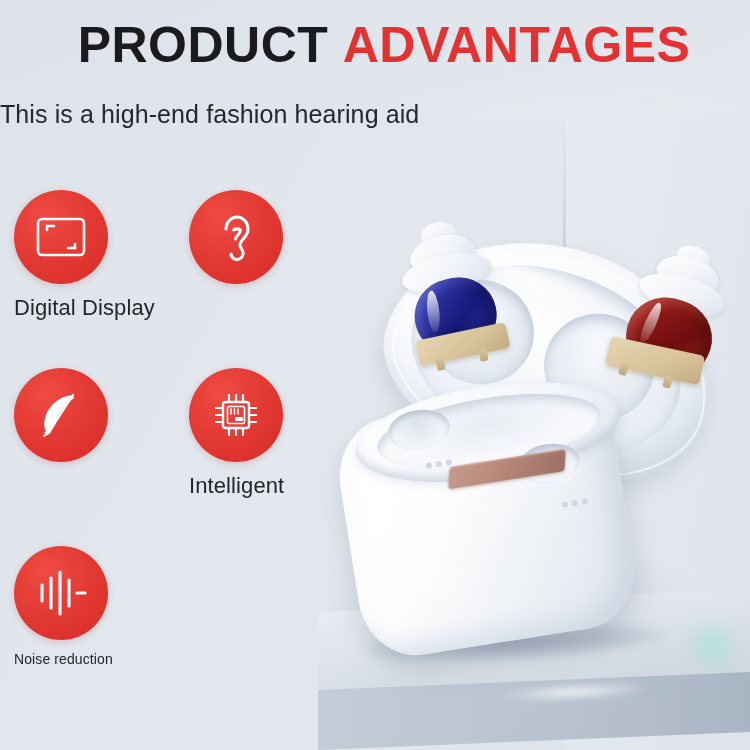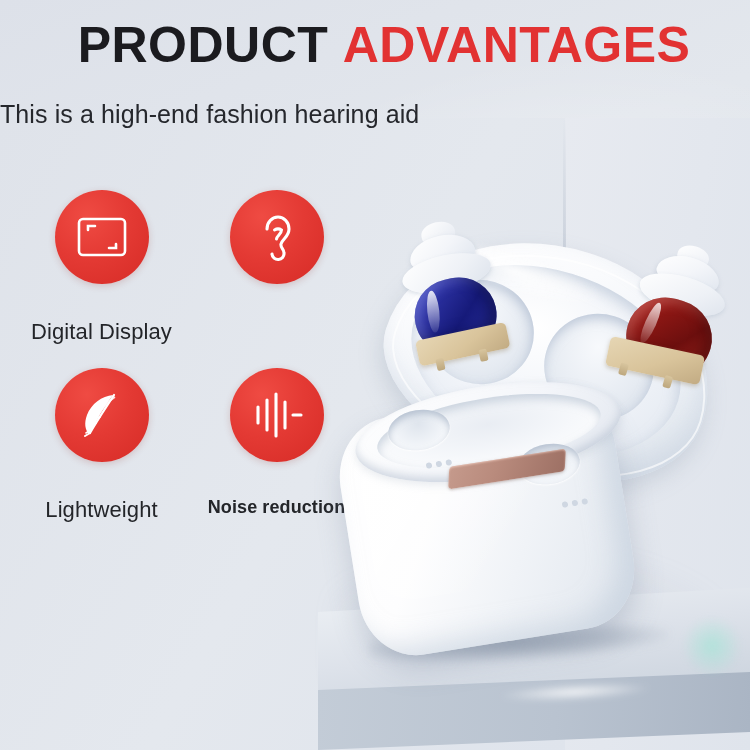--- a/index.html
+++ b/index.html
@@ -69,35 +69,35 @@
     font-size:25px;color:#25272c;letter-spacing:.1px;white-space:nowrap;margin-top:12px;
   }
 
   
   .features{
     position:absolute;left:14px;top:190px;width:350px;
     display:grid;grid-template-columns:1fr 1fr;
     grid-auto-rows:178px;
   }
   .feature{
-    display:flex;flex-direction:column;align-items:center;justify-content:flex-start;gap:24px;
+    display:flex;flex-direction:column;align-items:flex-start;justify-content:flex-start;
   }
   .fcircle{
     width:94px;height:94px;border-radius:50%;
     background:radial-gradient(circle at 34% 28%, #ef4b43 0%, #e43a34 45%, #d62b26 100%);
     box-shadow:0 2px 7px rgba(150,60,55,.22);
     display:flex;align-items:center;justify-content:center;
     position:relative;
   }
   .fcircle svg{display:block;}
   .flabel{
     margin-top:11px;font-size:22px;color:#232529;letter-spacing:.1px;
     white-space:nowrap;text-align:center;
   }
-  .feature.wide .flabel{font-size:18px;font-weight:bold;}
+  .feature.wide .flabel{font-size:14px;}
 
   
   .product{
     position:absolute;left:330px;top:218px;width:420px;height:430px;
   }
   .case-body{
     position:absolute;left:18px;top:185px;width:278px;height:240px;
     border-radius:56px/62px;
     background:linear-gradient(118deg,#ffffff 0%,#fdfdfe 34%,#f0f3f7 62%,#dfe5ed 100%);
     transform:rotate(-9deg);
@@ -307,23 +307,43 @@
         <span>
           <svg width="52" height="52" viewBox="0 0 52 52" fill="none">
             <path d="M37 6 C26 7 15 15 11 26 C8 34 9 41 13 45 C16 41 18 36 21 31 C25 23 31 14 37 6 Z" fill="#ffffff"></path>
             <path d="M38 6 C31 17 22 30 14 44" stroke="#ffffff" stroke-width="2.2" stroke-linecap="round"></path>
             <path d="M39 8 C33 12 27 18 22 26 C18 32 15 38 13 44" stroke="#ffffff" stroke-width="1.6" opacity=".85"></path>
             <path d="M16 40 L10 44 M20 34 L13 37 M24 28 L17 30" stroke="#ffffff" stroke-width="1.6" stroke-linecap="round"></path>
             <path d="M14 44 L9 47" stroke="#ffffff" stroke-width="2" stroke-linecap="round"></path>
           </svg>
         </span>
       </div>
-      <div class="flabel">Lightweight</div>
-    </div>
-
+    </div>
+
+    <div class="feature">
+      <div class="fcircle">
+        <span>
+          <svg width="50" height="50" viewBox="0 0 50 50" fill="none">
+            <rect x="12" y="12" width="26" height="26" rx="2.5" stroke="#ffffff" stroke-width="2.4"></rect>
+            <rect x="16.5" y="16.5" width="17" height="17" rx="1.5" stroke="#ffffff" stroke-width="1.6"></rect>
+            <g stroke="#ffffff" stroke-width="2.2" stroke-linecap="round">
+              <path d="M18 5 v7 M25 5 v7 M32 5 v7"></path>
+              <path d="M18 38 v7 M25 38 v7 M32 38 v7"></path>
+              <path d="M5 18 h7 M5 25 h7 M5 32 h7"></path>
+              <path d="M38 18 h7 M38 25 h7 M38 32 h7"></path>
+            </g>
+            <g stroke="#ffffff" stroke-width="1.6" stroke-linecap="round">
+              <path d="M20 19 v5 M23.5 19 v5 M27 19 v5"></path>
+            </g>
+            <rect x="24" y="27" width="8" height="4" rx="1" fill="#ffffff"></rect>
+          </svg>
+        </span>
+      </div>
+      <div class="flabel">Intelligent</div>
+    </div>
 
     <div class="feature wide">
       <div class="fcircle">
         <span>
           <svg width="52" height="50" viewBox="0 0 52 50" fill="none">
             <g stroke="#ffffff" stroke-width="3.1" stroke-linecap="round">
               <path d="M7 17 v16"></path>
               <path d="M16 10 v30"></path>
               <path d="M25 4 v42"></path>
               <path d="M34 12 v26"></path>

